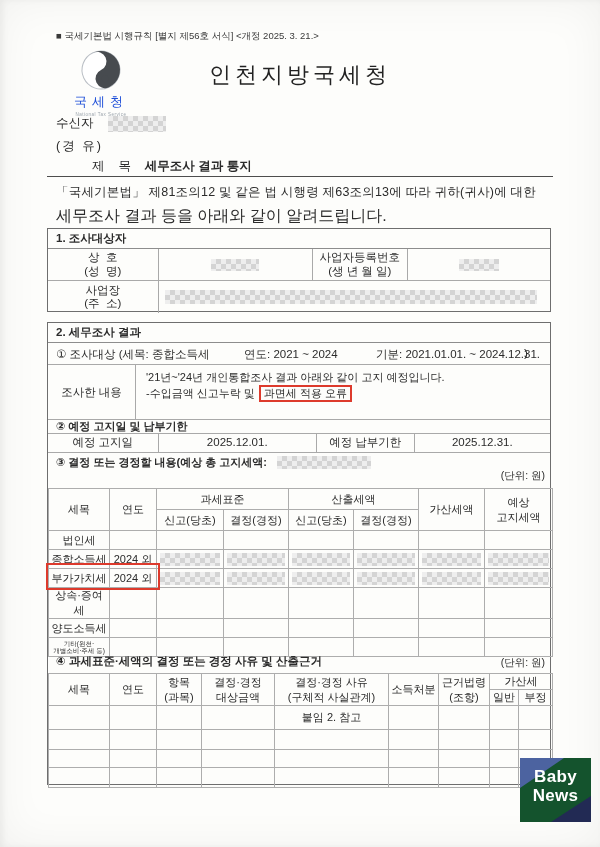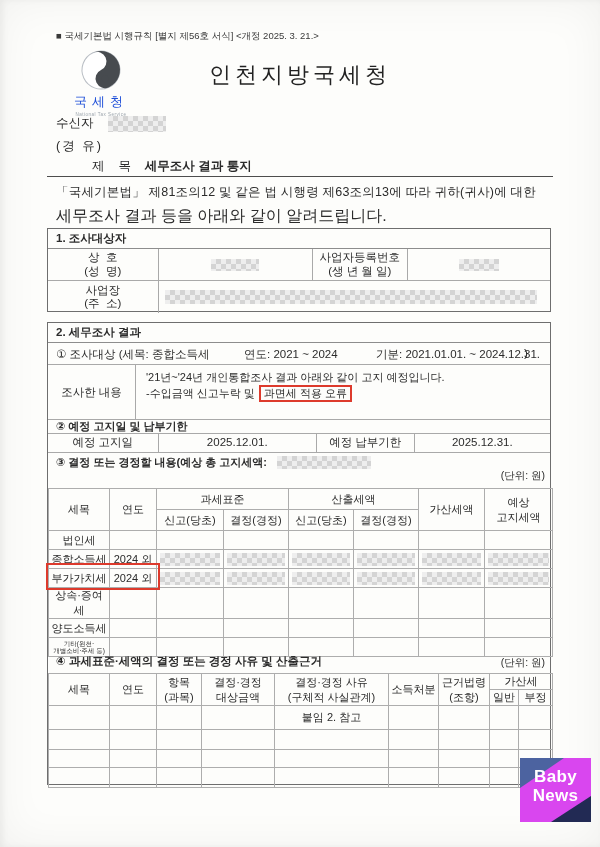--- a/index.html
+++ b/index.html
@@ -56,21 +56,21 @@
   .tblB{left:0;top:350px;width:504px;}
   th,td{border:1px solid #adadad;font-weight:normal;font-size:11px;text-align:center;vertical-align:middle;padding:0 1px;overflow:hidden;}
   .tblA thead tr{height:21px;}
   .tblA tbody tr{height:19px;}
   .tblB thead tr{height:15px;}
   .tiny{font-size:6.5px;line-height:7px;}
   .cellblur{width:94%;height:13px;}
   .redbox2{left:-2px;top:240px;width:114px;height:27px;border:2px solid #dd3a2c;background:transparent;}
   .b2-h4{left:0;top:330px;width:100%;height:18px;line-height:16px;padding-left:8px;font-size:11.5px;font-weight:bold;}
   
-  .badge{left:520px;top:758px;width:71px;height:64px;background:#d946ef;overflow:hidden;}
+  .badge{left:520px;top:758px;width:71px;height:64px;background:#14532d;overflow:hidden;}
   .badge .tri{position:absolute;top:0;left:0;width:0;height:0;border-style:solid;border-width:30px 44px 0 0;border-color:#4c63a0 transparent transparent transparent;}
   .badge .tri2{position:absolute;bottom:0;right:0;width:0;height:0;border-style:solid;border-width:0 0 26px 40px;border-color:transparent transparent #222a54 transparent;}
   .badge .txt{position:absolute;left:0;top:9px;width:100%;text-align:center;color:#fff;font-weight:bold;font-size:17px;line-height:19px;letter-spacing:.3px;z-index:2;}
 </style>
 </head>
 <body>
 
 <div class="page">
 
   <div class="abs top-notice">■ 국세기본법 시행규칙 [별지 제56호 서식] &lt;개정 2025. 3. 21.&gt;</div>

